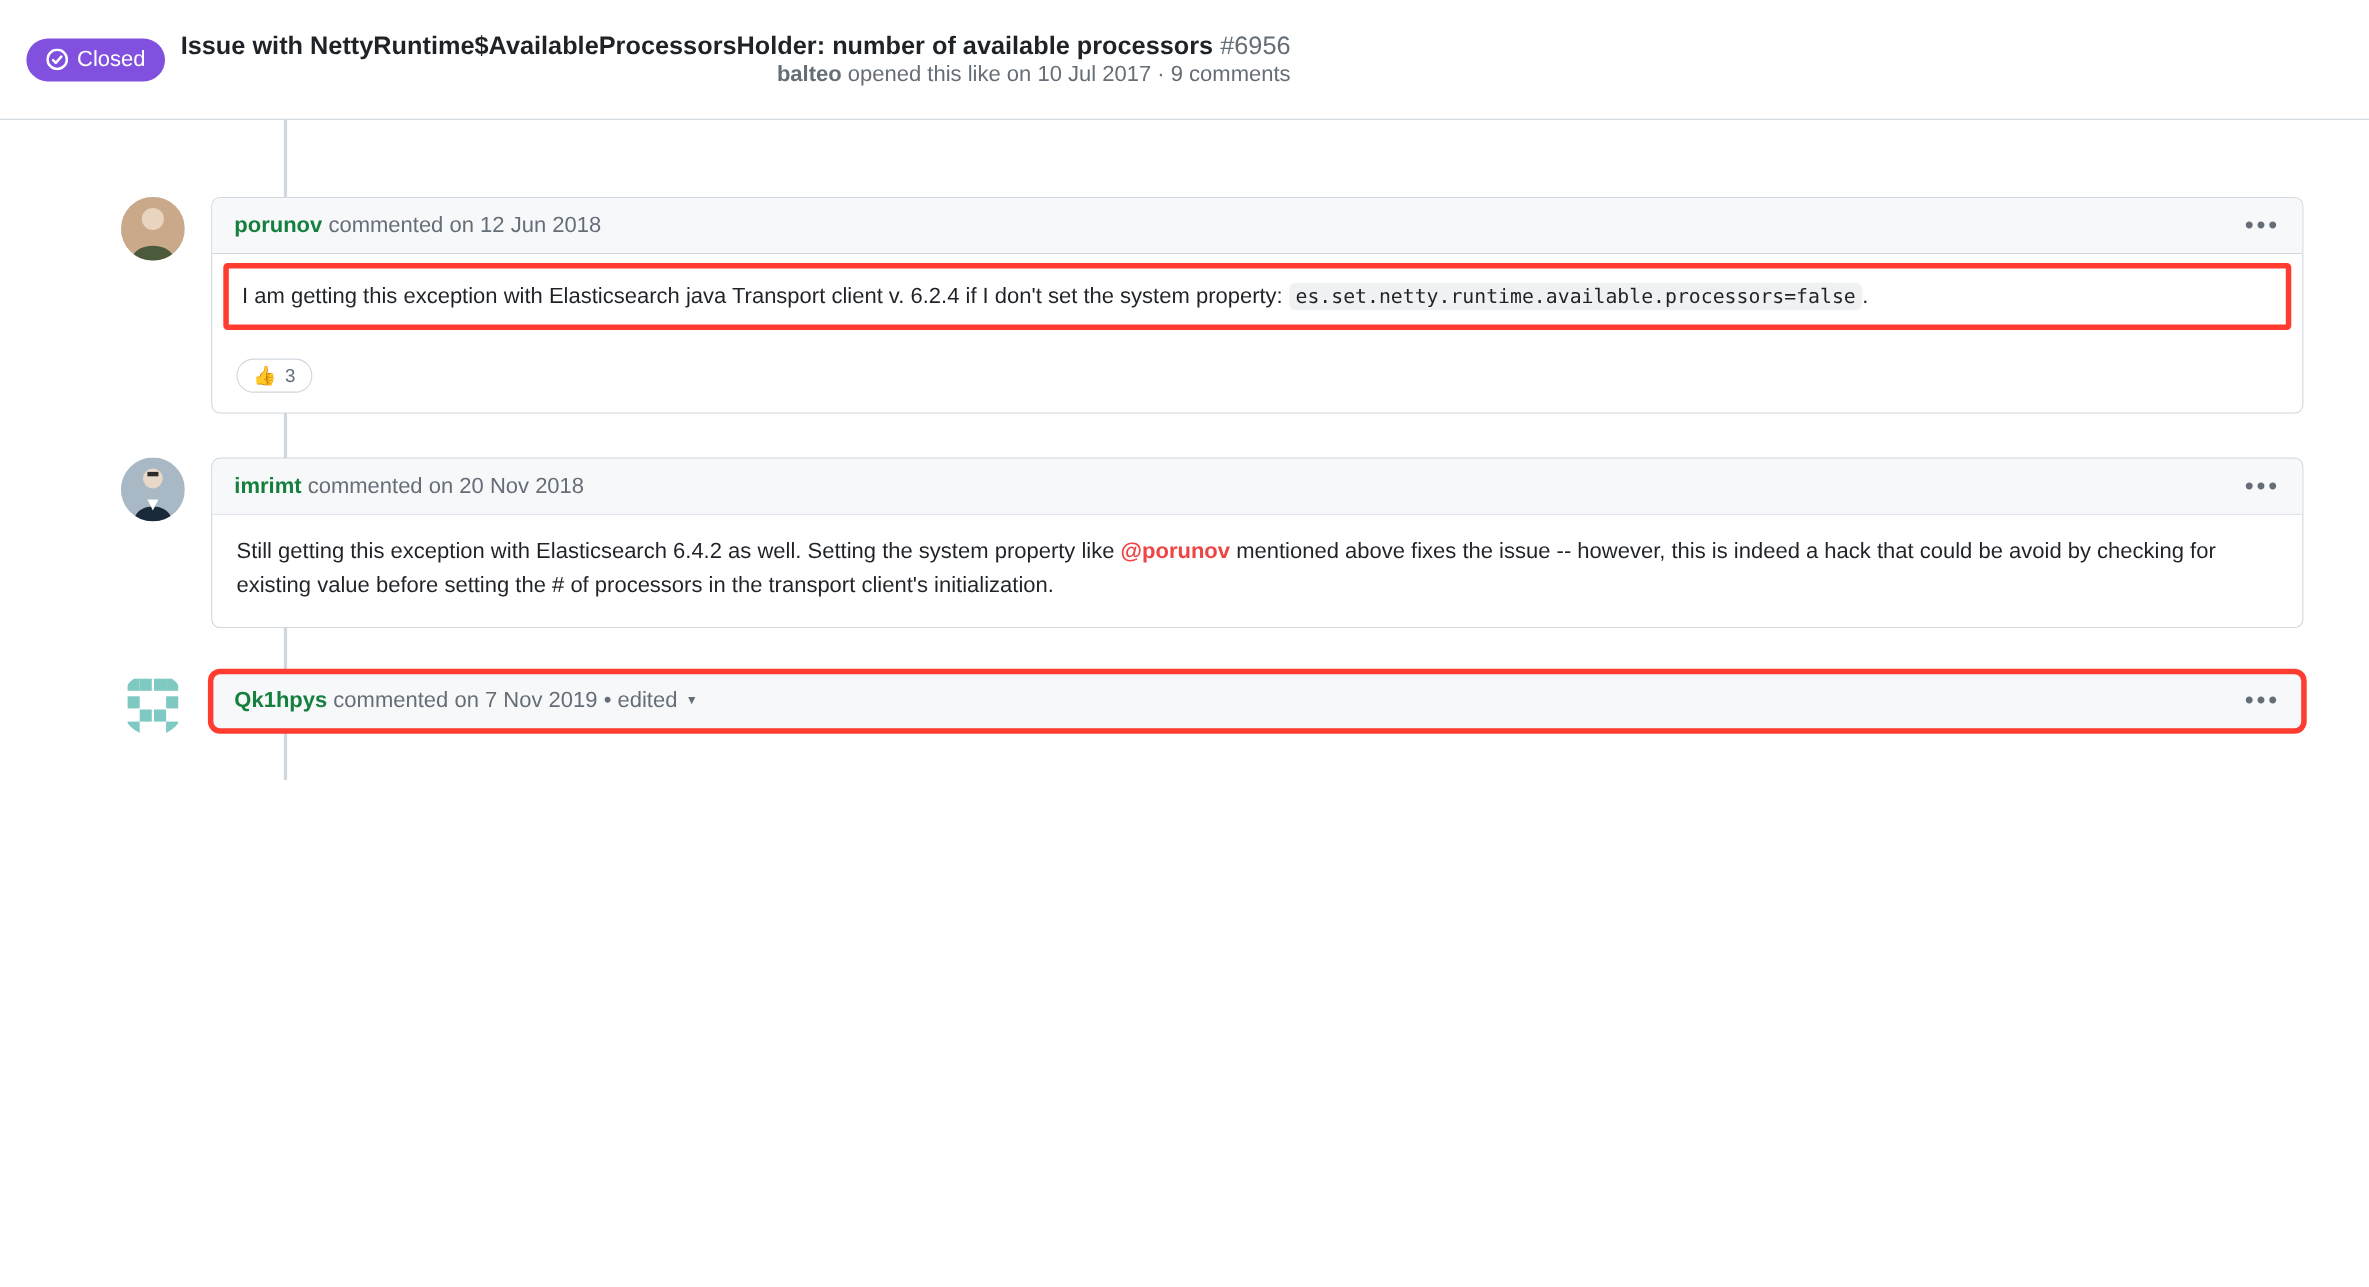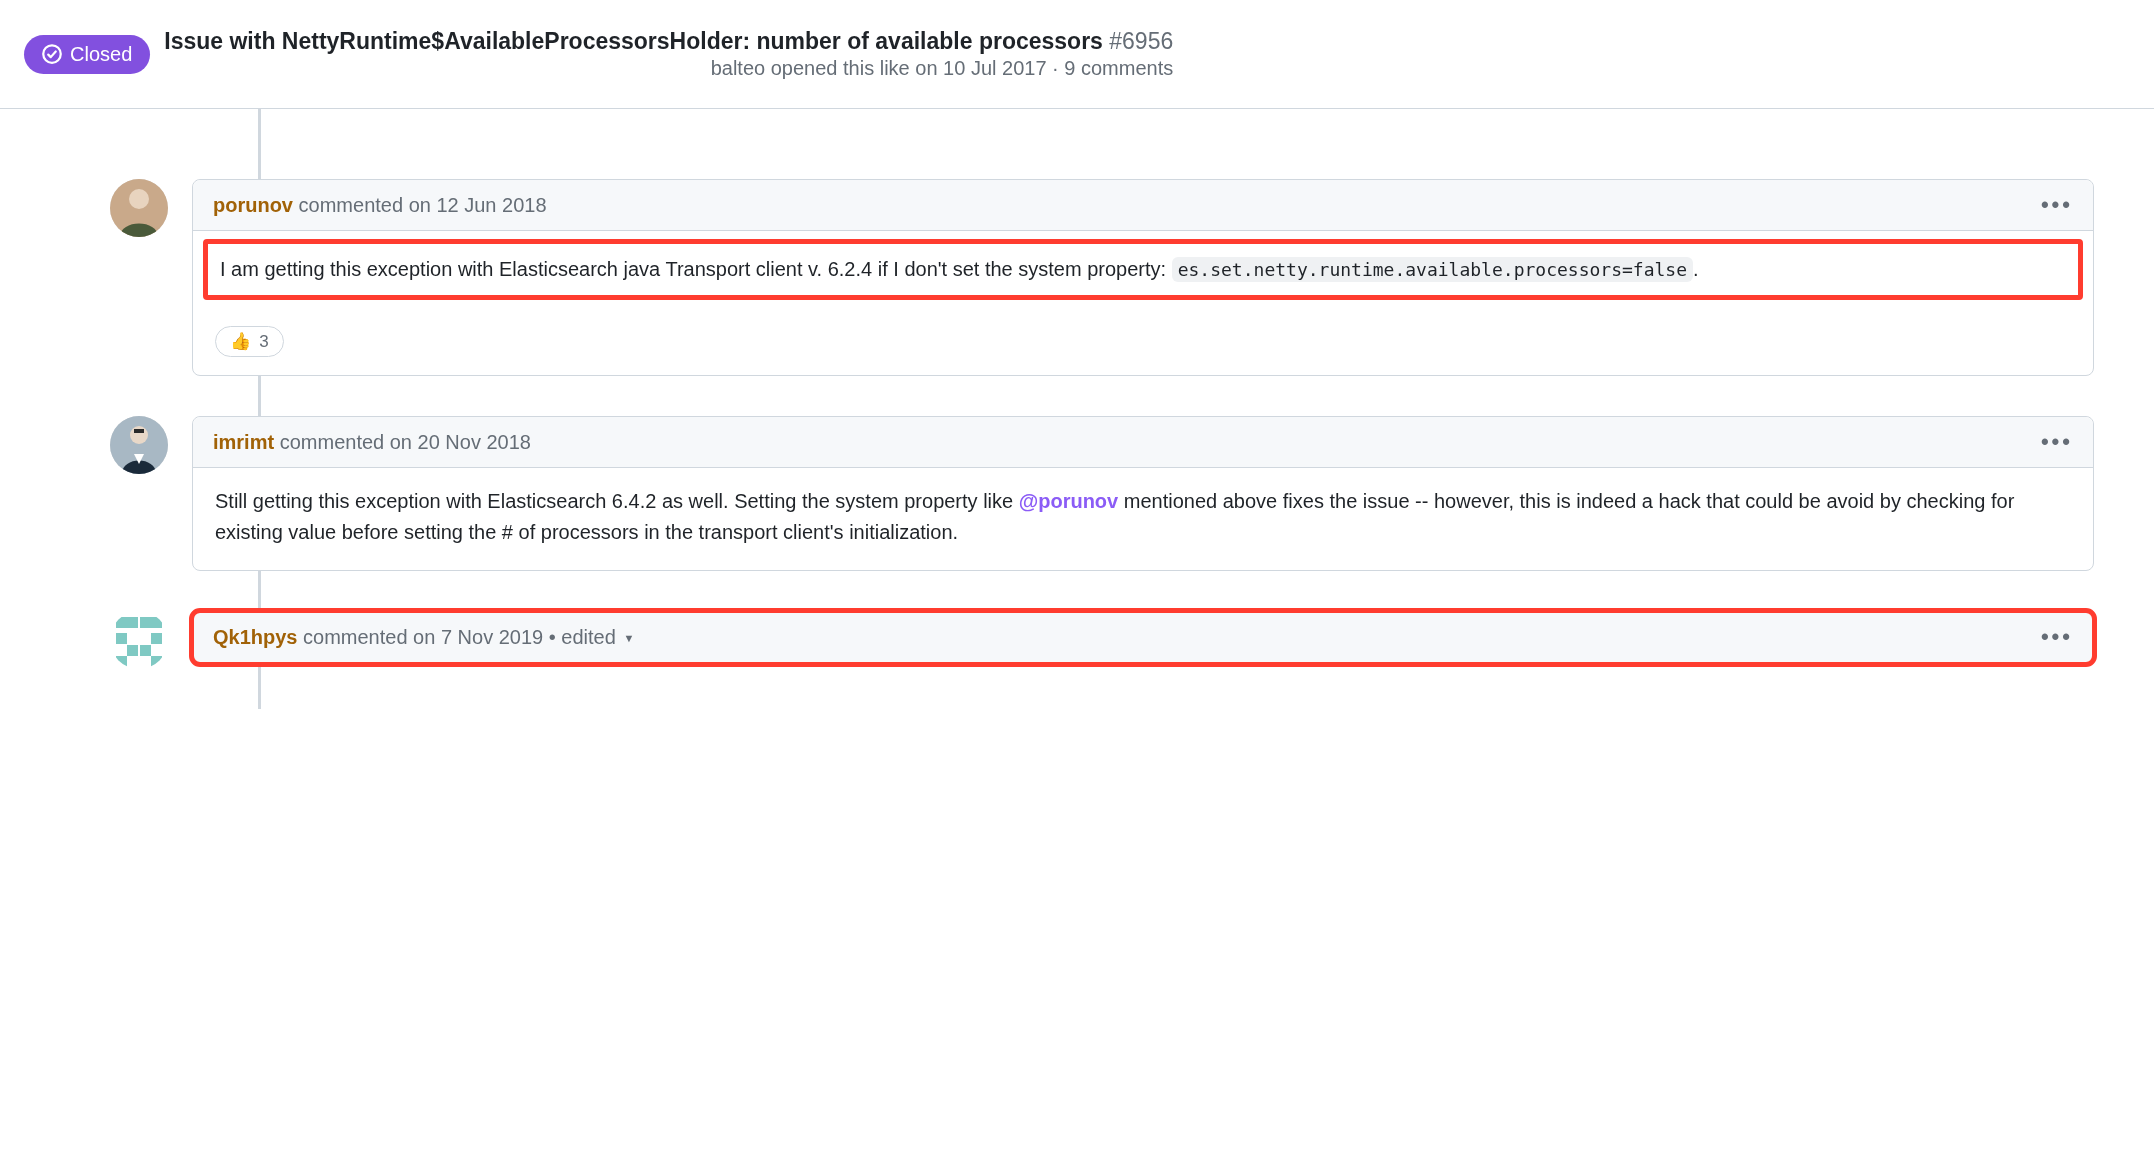--- a/index.html
+++ b/index.html
@@ -30,21 +30,21 @@
   }
   .closed-badge svg { width: 20px; height: 20px; }
   .header-text { display: flex; flex-direction: column; align-items: flex-end; }
   .issue-title-line {
     font-size: 23px;
     font-weight: 600;
     color: #1f2328;
   }
   .issue-number { color: #656d76; font-weight: 400; }
   .issue-meta-line { color: #656d76; font-size: 20px; margin-top: 2px; }
-  .issue-meta-line .author { font-weight: 400; color: #656d76; }
+  .issue-meta-line .author { font-weight: 700; color: #656d76; }
 
   .timeline-wrap {
     padding: 30px 60px 40px 110px;
     position: relative;
   }
   .timeline-line {
     position: absolute;
     left: 258px;
     top: 0;
     bottom: 0;
@@ -87,42 +87,42 @@
     background: #f6f8fa;
     border-bottom: 1px solid #d0d7de;
     border-radius: 8px 8px 0 0;
     padding: 12px 20px;
     display: flex;
     justify-content: space-between;
     align-items: center;
     color: #656d76;
   }
   .comment-header .who { font-size: 20px; }
-  .comment-header .who .user { font-weight: 600; color: #a16207; }
+  .comment-header .who .user { font-weight: 600; color: #15803d; }
   .kebab {
     font-size: 22px;
     letter-spacing: 3px;
     color: #656d76;
     cursor: pointer;
     font-weight: bold;
   }
   .comment-body {
     padding: 18px 22px 22px 22px;
     font-size: 20px;
     line-height: 1.55;
     color: #1f2328;
   }
   .comment-body code, .comment-body .inline-code {
     background: #eff1f3;
     font-family: ui-monospace, SFMono-Regular, "SF Mono", Menlo, monospace;
     font-size: 18px;
     padding: 2px 6px;
     border-radius: 6px;
   }
-  .mention { font-weight: 600; color: #8b5cf6; }
+  .mention { font-weight: 600; color: #ef4444; }
   .reactions-row {
     padding: 0 22px 18px 22px;
   }
   .reaction-pill {
     display: inline-flex;
     align-items: center;
     gap: 8px;
     border: 1px solid #d0d7de;
     border-radius: 999px;
     padding: 4px 14px;

